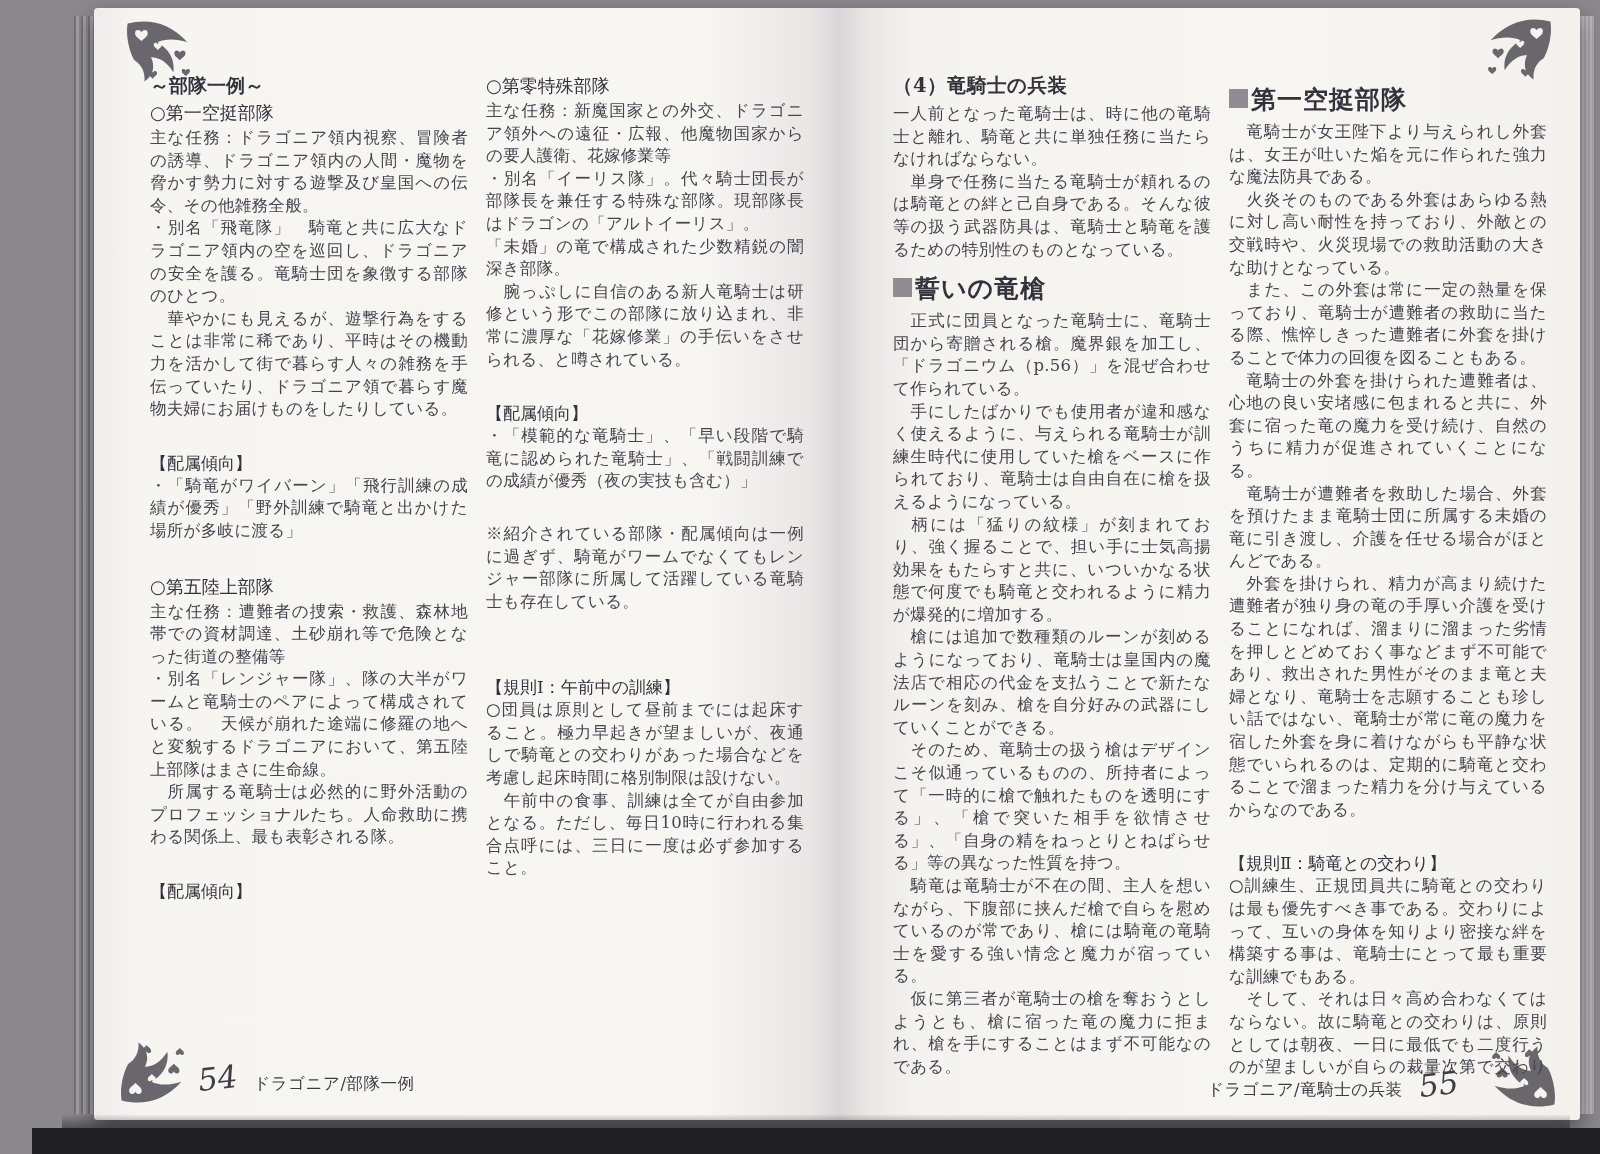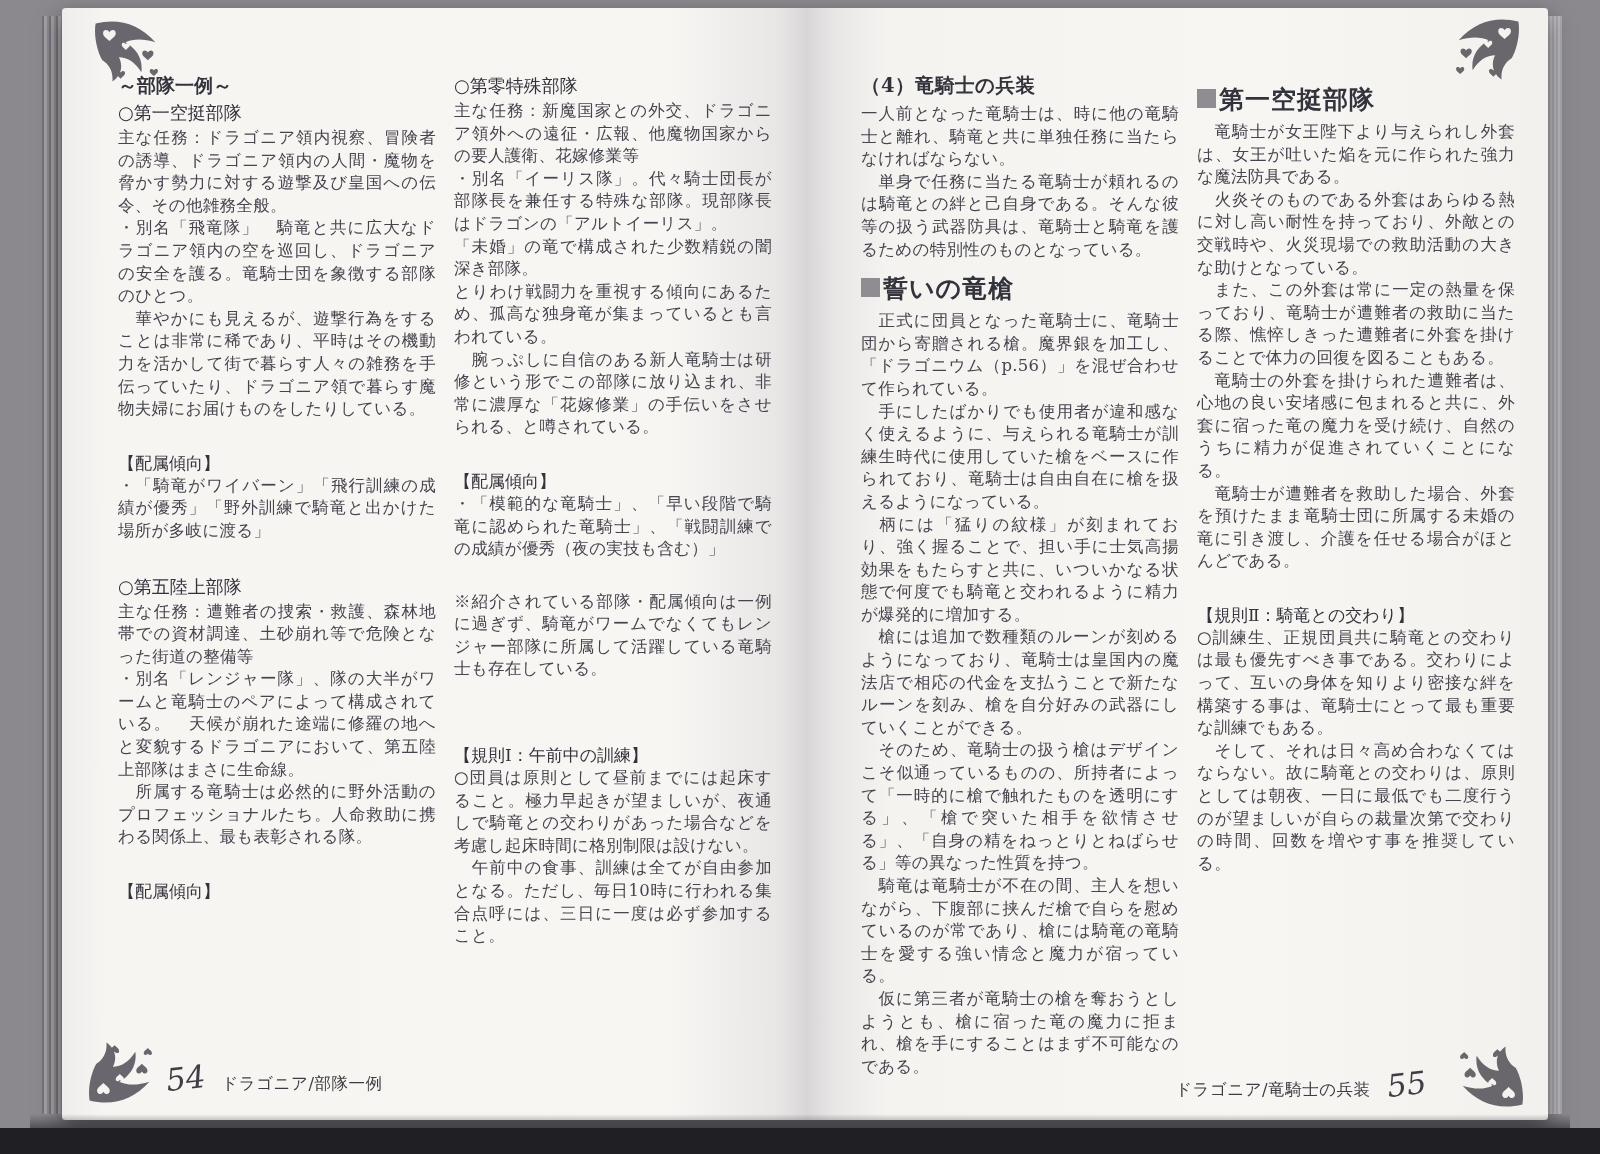--- a/index.html
+++ b/index.html
@@ -10,21 +10,21 @@
     --head:#33333c;
     --sq:#8f8c92;
   }
   html,body{margin:0;padding:0;}
   body{
     width:1600px;height:1154px;position:relative;overflow:hidden;
     background:var(--bg);
     font-family:"DejaVu Serif","Liberation Serif",serif;
     color:var(--text);
   }
-  .stage{position:absolute;inset:0;}
+  .stage{position:absolute;inset:0;margin-left:32px;}
   
   .edge-stack{position:absolute;top:16px;height:1098px;}
   .edge-stack.left{
     left:42px;width:20px;
     background:repeating-linear-gradient(to right,#716f74 0 2px,#a5a3a7 2px 5px,#8a888d 5px 7px);
     opacity:.85;
   }
   .edge-stack.right{
     left:1548px;width:14px;
     background:repeating-linear-gradient(to right,#b3b1b5 0 2px,#c9c7ca 2px 4px);
@@ -133,21 +133,20 @@
             <div class="b-para">・別名「レンジャー隊」、隊の大半がワームと竜騎士のペアによって構成されている。　天候が崩れた途端に修羅の地へと変貌するドラゴニアにおいて、第五陸上部隊はまさに生命線。</div>
             <div class="b-para">　所属する竜騎士は必然的に野外活動のプロフェッショナルたち。人命救助に携わる関係上、最も表彰される隊。</div>
             <div class="b-spacer"></div>
             <div class="b-bracket">【配属傾向】</div>
           </div>
         <div class="col">
             <div class="b-unit">○第零特殊部隊</div>
             <div class="b-para">主な任務：新魔国家との外交、ドラゴニア領外への遠征・広報、他魔物国家からの要人護衛、花嫁修業等</div>
             <div class="b-para">・別名「イーリス隊」。代々騎士団長が部隊長を兼任する特殊な部隊。現部隊長はドラゴンの「アルトイーリス」。</div>
             <div class="b-para">「未婚」の竜で構成された少数精鋭の闇深き部隊。</div>
-            <div class="b-para">とりわけ戦闘力を重視する傾向にあるため、孤高な独身竜が集まっているとも言われている。</div>
             <div class="b-para">　腕っぷしに自信のある新人竜騎士は研修という形でこの部隊に放り込まれ、非常に濃厚な「花嫁修業」の手伝いをさせられる、と噂されている。</div>
             <div class="b-spacer"></div>
             <div class="b-bracket">【配属傾向】</div>
             <div class="b-para">・「模範的な竜騎士」、「早い段階で騎竜に認められた竜騎士」、「戦闘訓練での成績が優秀（夜の実技も含む）」</div>
             <div class="b-spacer"></div>
             <div class="b-para">※紹介されている部隊・配属傾向は一例に過ぎず、騎竜がワームでなくてもレンジャー部隊に所属して活躍している竜騎士も存在している。</div>
             <div class="b-spacer2"></div>
             <div class="b-bracket">【規則Ⅰ：午前中の訓練】</div>
             <div class="b-para">○団員は原則として昼前までには起床すること。極力早起きが望ましいが、夜通しで騎竜との交わりがあった場合などを考慮し起床時間に格別制限は設けない。</div>
             <div class="b-para">　午前中の食事、訓練は全てが自由参加となる。ただし、毎日10時に行われる集合点呼には、三日に一度は必ず参加すること。</div>
@@ -180,20 +179,21 @@
             <div class="b-para">　騎竜は竜騎士が不在の間、主人を想いながら、下腹部に挟んだ槍で自らを慰めているのが常であり、槍には騎竜の竜騎士を愛する強い情念と魔力が宿っている。</div>
             <div class="b-para">　仮に第三者が竜騎士の槍を奪おうとしようとも、槍に宿った竜の魔力に拒まれ、槍を手にすることはまず不可能なのである。</div>
           </div>
         <div class="col">
             <div class="b-section"><span class="sq"></span><span>第一空挺部隊</span></div>
             <div class="b-para">　竜騎士が女王陛下より与えられし外套は、女王が吐いた焔を元に作られた強力な魔法防具である。</div>
             <div class="b-para">　火炎そのものである外套はあらゆる熱に対し高い耐性を持っており、外敵との交戦時や、火災現場での救助活動の大きな助けとなっている。</div>
             <div class="b-para">　また、この外套は常に一定の熱量を保っており、竜騎士が遭難者の救助に当たる際、憔悴しきった遭難者に外套を掛けることで体力の回復を図ることもある。</div>
             <div class="b-para">　竜騎士の外套を掛けられた遭難者は、心地の良い安堵感に包まれると共に、外套に宿った竜の魔力を受け続け、自然のうちに精力が促進されていくことになる。</div>
             <div class="b-para">　竜騎士が遭難者を救助した場合、外套を預けたまま竜騎士団に所属する未婚の竜に引き渡し、介護を任せる場合がほとんどである。</div>
+            <div class="b-para">　外套を掛けられ、精力が高まり続けた遭難者が独り身の竜の手厚い介護を受けることになれば、溜まりに溜まった劣情を押しとどめておく事などまず不可能であり、救出された男性がそのまま竜と夫婦となり、竜騎士を志願することも珍しい話ではない、竜騎士が常に竜の魔力を宿した外套を身に着けながらも平静な状態でいられるのは、定期的に騎竜と交わることで溜まった精力を分け与えているからなのである。</div>
             <div class="b-spacer"></div>
             <div class="b-bracket">【規則Ⅱ：騎竜との交わり】</div>
             <div class="b-para">○訓練生、正規団員共に騎竜との交わりは最も優先すべき事である。交わりによって、互いの身体を知りより密接な絆を構築する事は、竜騎士にとって最も重要な訓練でもある。</div>
             <div class="b-para">　そして、それは日々高め合わなくてはならない。故に騎竜との交わりは、原則としては朝夜、一日に最低でも二度行うのが望ましいが自らの裁量次第で交わりの時間、回数を増やす事を推奨している。</div>
           </div>
       </div>
       <div class="footer footer-right">
         <span class="foottext">ドラゴニア/竜騎士の兵装</span>
         <span class="pagenum">55</span>
       </div>

